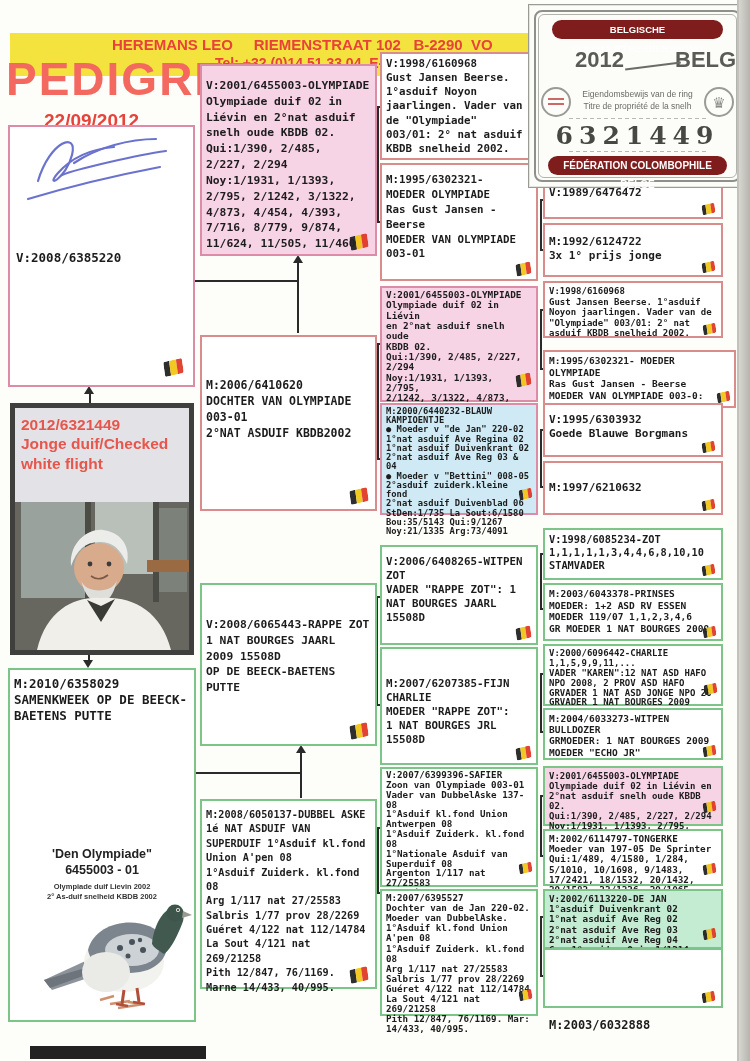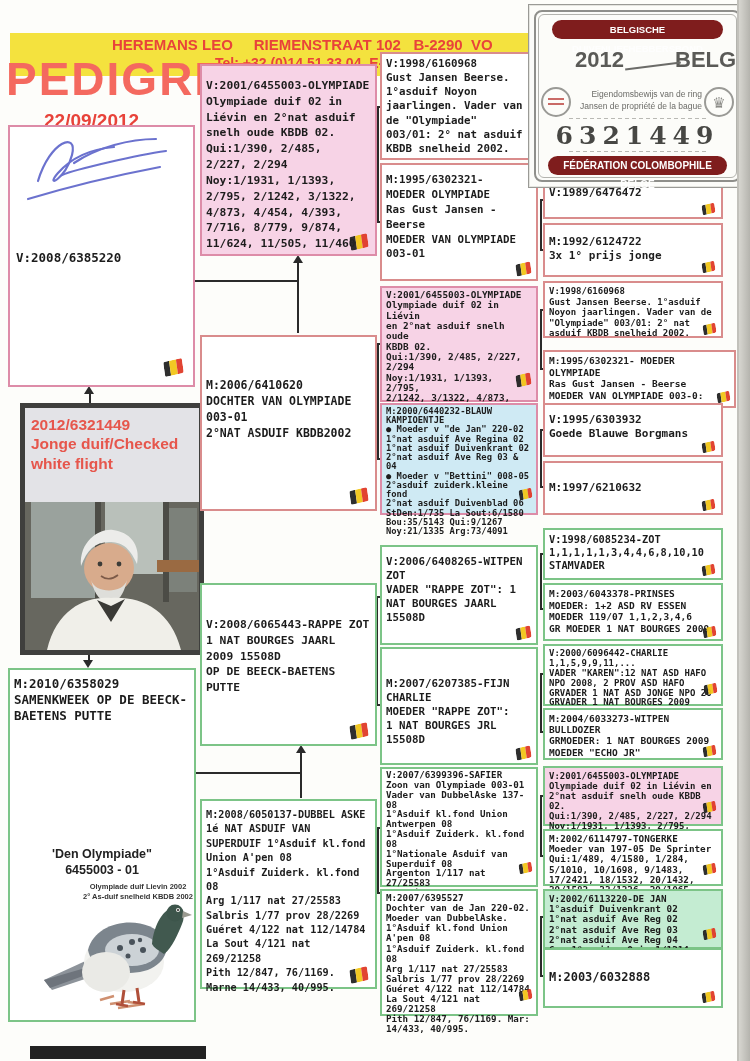--- a/index.html
+++ b/index.html
@@ -32,33 +32,33 @@
          letter-spacing:2px;z-index:1;}
   .date{position:absolute;left:44px;top:110px;font-size:19px;font-weight:bold;color:#e8433a;}
   
   .stamp{position:absolute;left:528px;top:4px;width:217px;height:182px;background:#fcfcf9;
          border:1px solid #9a9a96;z-index:6;box-shadow:0 0 0 1px #e5e5e0 inset;}
   .stamp-frame{position:absolute;left:5px;top:5px;right:5px;bottom:5px;border:2px solid #8f8f8b;border-radius:8px;}
   .stamp-frame2{position:absolute;left:9px;top:9px;right:9px;bottom:9px;border:1px solid #b3b3ae;border-radius:6px;}
   .stamp-banner{position:absolute;height:19px;background:#7f1d1d;border-radius:10px;color:#fefefe;
                 font-weight:bold;text-align:center;line-height:19px;letter-spacing:0;}
   .stamp-year{position:absolute;color:#5a5a57;font-weight:bold;font-size:22px;}
-  .stamp-sub{position:absolute;left:44px;right:44px;text-align:right;color:#6b6b67;font-size:8.5px;}
+  .stamp-sub{position:absolute;left:44px;right:44px;text-align:center;color:#6b6b67;font-size:8.5px;}
   .stamp-num{position:absolute;left:0;right:0;top:116px;text-align:center;color:#474744;
              font-size:25px;font-weight:bold;letter-spacing:6px;font-family:"DejaVu Serif",serif;}
   .stamp-circle{position:absolute;top:82px;width:30px;height:30px;border:2px solid #9a9a96;border-radius:50%;box-sizing:border-box;}
   .rule{position:absolute;left:40px;right:40px;height:1px;background:repeating-linear-gradient(to right,#b9b9b4 0 4px,transparent 4px 7px);}
   
-  .subject{position:absolute;left:20px;top:403px;width:184px;height:252px;border:5px solid #3f3f3d;
+  .subject{position:absolute;left:10px;top:403px;width:184px;height:252px;border:5px solid #3f3f3d;
            background:#e3e3e7;box-sizing:border-box;z-index:2;}
   .subject-text{padding:7px 6px;color:#e6564c;font-size:15.5px;font-weight:bold;line-height:1.25;white-space:pre-line;}
   .caption1{position:absolute;left:0;width:100%;text-align:center;font-weight:bold;color:#222;
             font-size:12.5px;line-height:1.3;white-space:pre-line;}
   .caption2{position:absolute;left:0;width:100%;text-align:center;font-weight:bold;color:#333;
-            font-size:7.5px;line-height:1.3;white-space:pre-line;margin-left:36px;}
+            font-size:7.5px;line-height:1.3;white-space:pre-line;}
   .scan-edge{position:absolute;right:0;top:0;width:13px;height:1061px;
              background:linear-gradient(to right,#dddcd6,#b5b4ae);z-index:8;}
   .scan-edge::before{content:"";position:absolute;left:0;top:0;width:2px;height:100%;background:#c2c1bb;}
   .black-bar{position:absolute;left:30px;top:1046px;width:176px;height:13px;background:#222;z-index:3;}
 </style>
 </head>
 <body>
 
 <div class="page">
 
@@ -76,21 +76,21 @@
     <div class="stamp-banner" style="left:23px;right:23px;top:15px;font-size:9.5px;">BELGISCHE DUIVENLIEFHEBBERSBOND</div>
     <div class="stamp-year" style="left:46px;top:42px;">2012</div>
     <div class="hline" style="left:96px;top:60px;width:56px;background:#6b6b68;transform:rotate(-7deg);"></div>
     <div class="stamp-year" style="left:146px;top:42px;">BELG</div>
     <div class="stamp-circle" style="left:12px;">
       <div style="position:absolute;left:5px;top:9px;width:16px;height:2px;background:#c96a66;"></div>
       <div style="position:absolute;left:5px;top:14px;width:16px;height:2px;background:#c96a66;"></div>
     </div>
     <div class="stamp-circle" style="right:12px;color:#8a8a86;font-size:15px;text-align:center;line-height:27px;">♛</div>
     <div class="stamp-sub" style="top:84px;">Eigendomsbewijs van de ring</div>
-    <div class="stamp-sub" style="top:96px;">Jansen de propriété de la bague</div>
+    <div class="stamp-sub" style="top:96px;">Titre de propriété de la snelh</div>
     <div class="rule" style="top:113px;"></div>
     <div class="stamp-num">6321449</div>
     <div class="rule" style="top:146px;"></div>
     <div class="stamp-banner" style="left:19px;right:19px;bottom:12px;font-size:10px;">FÉDÉRATION COLOMBOPHILE BELGE</div>
   </div>
 
   <div class="box b-pinkish" style="left:8px;top:125px;width:187px;height:262px;">
     <svg style="position:absolute;left:8px;top:2px;" width="160" height="80" viewBox="0 0 160 80">
       <g fill="none" stroke="#5c63c9" stroke-width="2.2" stroke-linecap="round" opacity=".9">
         <path d="M20,52 C32,12 60,2 54,26 C48,50 26,60 40,44 C54,28 74,20 96,18"></path>
@@ -490,21 +490,21 @@
 2°nat asduif Ave Reg 03
 2°nat asduif Ave Reg 04
 6 x 1° prijs. Qui: 1/1214.</div>
     <span class="flag" style="right:5px;bottom:8px;width:13px;height:10px;">
         <i class="fb"></i>
         <i class="fy"></i>
         <i class="fr"></i>
       </span>
   </div>
   <div class="box b-green" style="left:543px;top:948px;width:180px;height:60px;">
-    <div class="txt mono" style="font-size:12px;padding-top:20px;">M:2003/6032888</div>
+    <div class="txt mono" style="font-size:12px;padding-top:20px;margin-top:48px;">M:2003/6032888</div>
     <span class="flag" style="right:6px;bottom:4px;width:13px;height:10px;">
         <i class="fb"></i>
         <i class="fy"></i>
         <i class="fr"></i>
       </span>
   </div>
 
   <div class="vline" style="left:89px;top:392px;height:11px;"></div>
   <div class="arrow-up" style="left:84px;top:386px;"></div>
 

